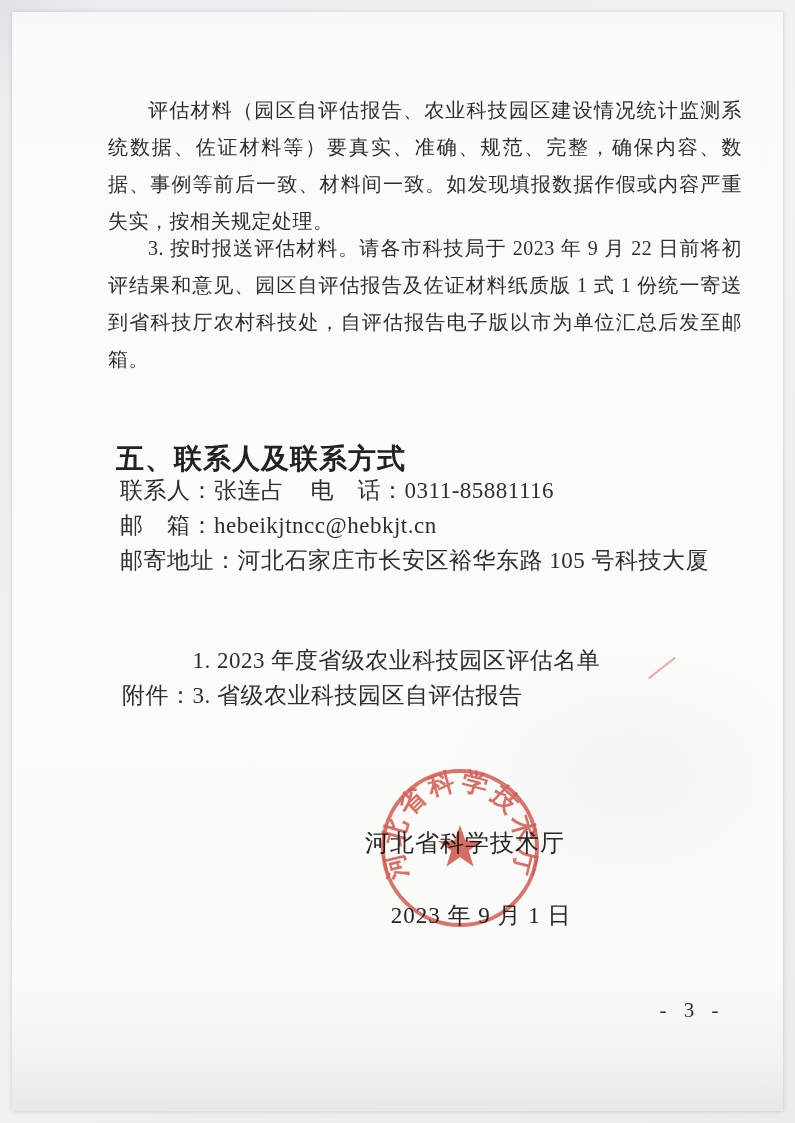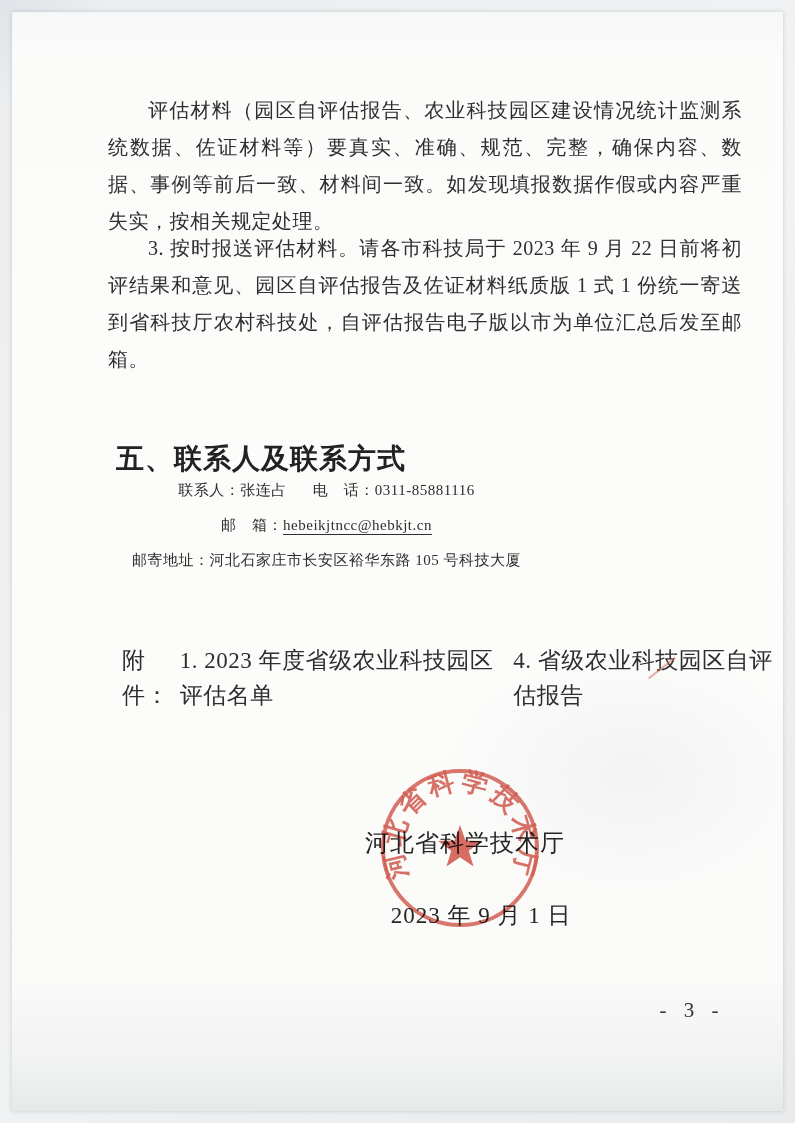--- a/index.html
+++ b/index.html
@@ -32,41 +32,39 @@
     margin-left: 20px;
   }
   .section-heading {
     position: absolute; left: 104px; top: 428px;
     font-family: "Liberation Sans", "DejaVu Sans", sans-serif;
     font-weight: 700;
     font-size: 28px; color: #222;
     letter-spacing: 1px;
   }
   .contact-block {
-    position: absolute; left: 120px; top: 461px;
-    font-size: 15px; color: #2e2e2e;
+    position: absolute; left: 108px; top: 461px;
+    font-size: 23px; color: #2e2e2e;
     line-height: 35px;
     letter-spacing: 0.5px;
-    text-align: center;
   }
   .contact-line { white-space: nowrap; }
   .phone-group { margin-left: 26px; }
   .email-value {
-    text-decoration: underline;
     text-underline-offset: 4px;
     letter-spacing: 0.5px;
   }
   .address-line2 { padding-left: 89px; }
   .attachments {
     position: absolute; left: 110px; top: 631px;
     font-size: 23px; color: #2e2e2e;
     line-height: 35px; letter-spacing: 0.5px;
     display: flex; align-items: flex-end;
   }
-  .attachment-items { display: flex; flex-direction: row; }
+  .attachment-items { display: flex; flex-direction: column; }
   .signature-org {
     position: absolute; left: 288px; top: 815px; width: 330px;
     text-align: center;
     font-size: 24px; color: #262626; letter-spacing: 1px;
     z-index: 2;
   }
   .signature-date {
     position: absolute; left: 304px; top: 853px; width: 330px;
     text-align: center;
     font-size: 23px; color: #262626; letter-spacing: 1px;
@@ -126,21 +124,21 @@
     </div>
     <div class="contact-line">
       <span>邮寄地址：</span><span>河北石家庄市长安区裕华东路 105 号科技大厦</span>
     </div>
   </div>
 
   <div class="attachments">
     <span>附件：</span>
     <span class="attachment-items">
       <span>1. 2023 年度省级农业科技园区评估名单</span>
-      <span>4. 省级农业科技园区自评估报告</span>
+      <span>3. 省级农业科技园区自评估报告</span>
     </span>
   </div>
 
   <div class="stray-red-mark"></div>
 
   <div class="signature-org">河北省科学技术厅</div>
 
   <div class="signature-date">2023 年 9 月 1 日</div>
 
   <div class="stamp">

